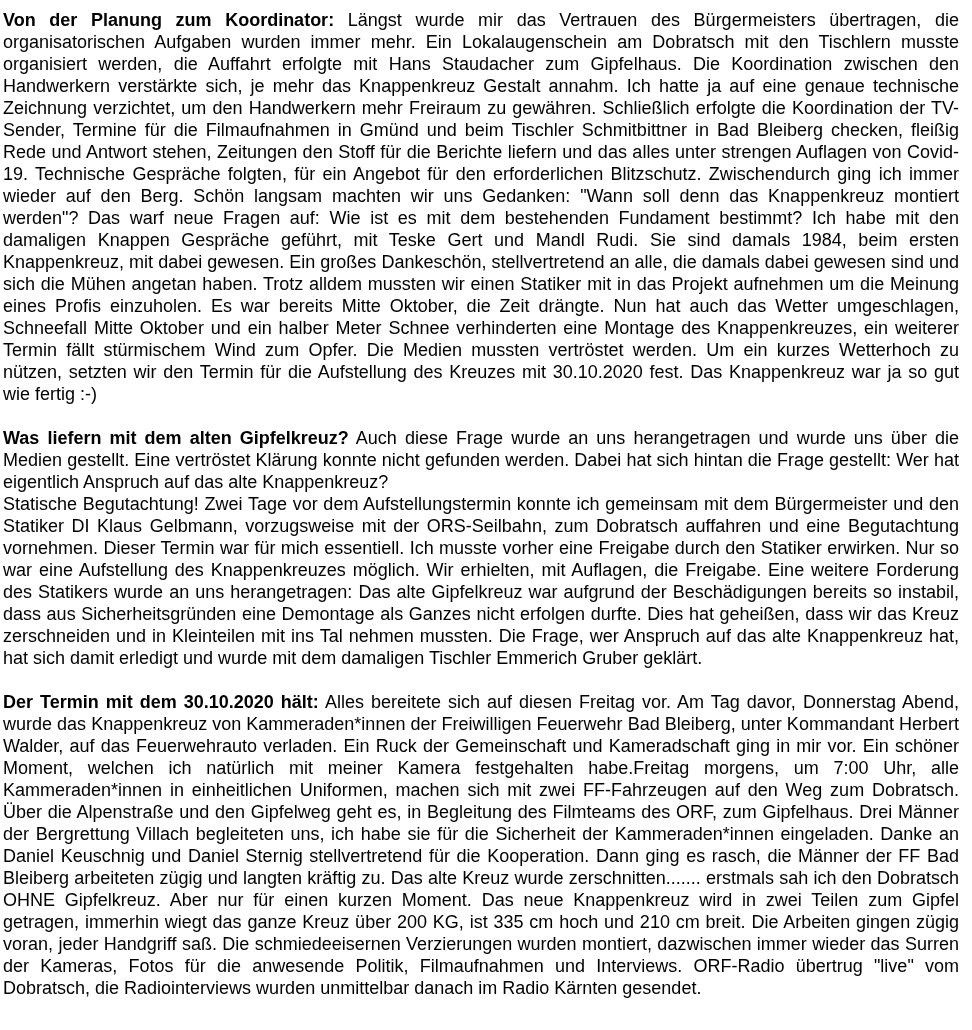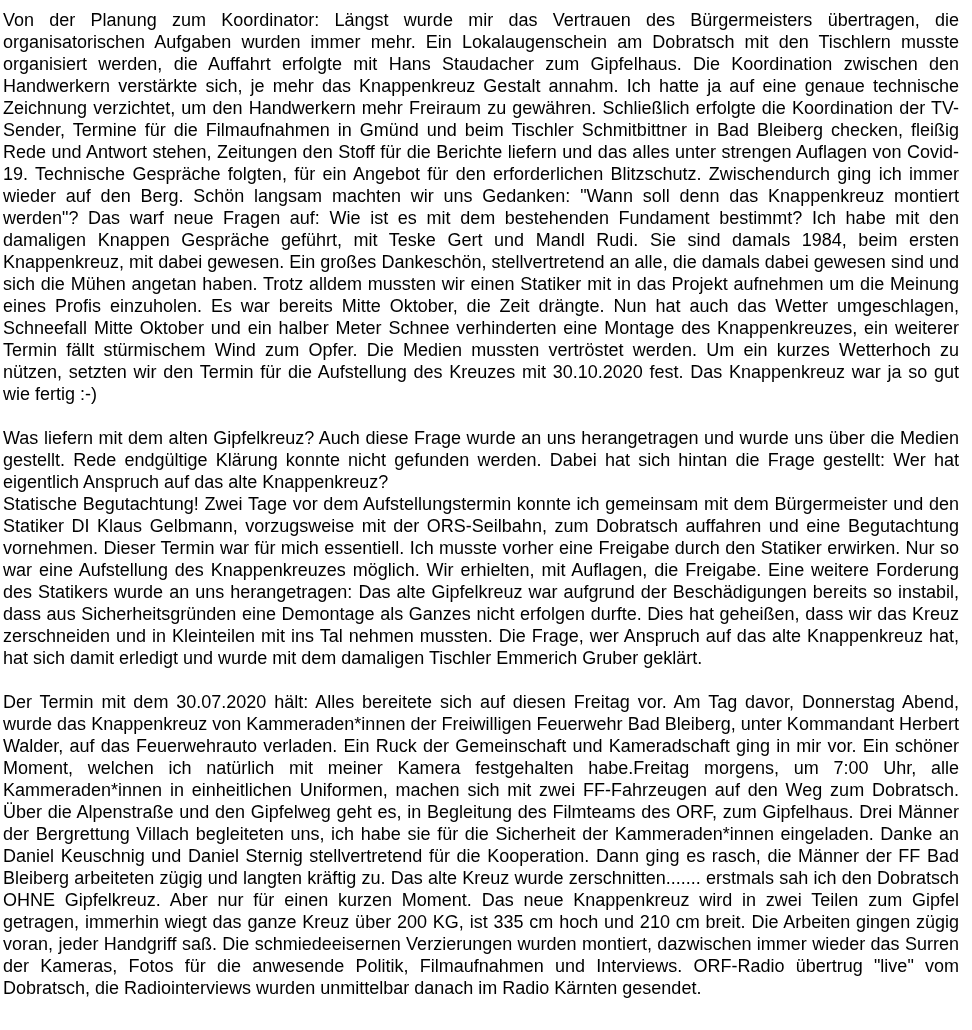--- a/index.html
+++ b/index.html
@@ -23,38 +23,38 @@
     color: #000000;
     text-align: justify;
   }
   .para {
     margin: 0 0 22px 0;
   }
   .para:last-child {
     margin-bottom: 0;
   }
   .lead {
-    font-weight: normal;
+    font-weight: bold;
   }
 </style>
 </head>
 <body>
 
 <div class="page">
 
   <p class="para">
     <b class="lead">Von der Planung zum Koordinator:</b>
     <span>Längst wurde mir das Vertrauen des Bürgermeisters übertragen, die organisatorischen Aufgaben wurden immer mehr. Ein Lokalaugenschein am Dobratsch mit den Tischlern musste organisiert werden, die Auffahrt erfolgte mit Hans Staudacher zum Gipfelhaus. Die Koordination zwischen den Handwerkern verstärkte sich, je mehr das Knappenkreuz Gestalt annahm. Ich hatte ja auf eine genaue technische Zeichnung verzichtet, um den Handwerkern mehr Freiraum zu gewähren. Schließlich erfolgte die Koordination der TV-Sender, Termine für die Filmaufnahmen in Gmünd und beim Tischler Schmitbittner in Bad Bleiberg checken, fleißig Rede und Antwort stehen, Zeitungen den Stoff für die Berichte liefern und das alles unter strengen Auflagen von Covid-19. Technische Gespräche folgten, für ein Angebot für den erforderlichen Blitzschutz. Zwischendurch ging ich immer wieder auf den Berg. Schön langsam machten wir uns Gedanken: "Wann soll denn das Knappenkreuz montiert werden"? Das warf neue Fragen auf: Wie ist es mit dem bestehenden Fundament bestimmt?  Ich habe mit den damaligen Knappen Gespräche geführt, mit Teske Gert und Mandl Rudi. Sie sind damals 1984, beim ersten Knappenkreuz, mit dabei gewesen. Ein großes Dankeschön, stellvertretend an alle, die damals dabei gewesen sind und sich die Mühen angetan haben. Trotz alldem mussten wir einen Statiker mit in das Projekt aufnehmen um die Meinung eines Profis einzuholen.  Es war bereits Mitte Oktober, die Zeit drängte. Nun hat auch das Wetter umgeschlagen, Schneefall Mitte Oktober und ein halber Meter Schnee verhinderten eine Montage des Knappenkreuzes, ein weiterer Termin fällt stürmischem Wind zum Opfer. Die Medien mussten vertröstet werden. Um ein kurzes Wetterhoch zu nützen, setzten wir den Termin für die Aufstellung des Kreuzes mit 30.10.2020 fest. Das Knappenkreuz war ja so gut wie fertig :-)</span>
   </p>
 
   <p class="para">
     <b class="lead">Was liefern mit dem alten Gipfelkreuz?</b>
-    <span>Auch diese Frage wurde an uns herangetragen und wurde uns über die Medien gestellt. Rede endgültige Klärung konnte nicht gefunden werden. Dabei hat sich hintan die Frage gestellt: Wer hat eigentlich Anspruch auf das alte Knappenkreuz?</span>
+    <span>Auch diese Frage wurde an uns herangetragen und wurde uns über die Medien gestellt. Eine vertröstet Klärung konnte nicht gefunden werden. Dabei hat sich hintan die Frage gestellt: Wer hat eigentlich Anspruch auf das alte Knappenkreuz?</span>
     <br>
     <span>Statische Begutachtung! Zwei Tage vor dem Aufstellungstermin konnte ich gemeinsam mit dem Bürgermeister und den Statiker DI Klaus Gelbmann, vorzugsweise mit der ORS-Seilbahn, zum Dobratsch auffahren und eine Begutachtung vornehmen. Dieser Termin war für mich essentiell. Ich musste vorher eine Freigabe durch den Statiker erwirken. Nur so war eine Aufstellung des Knappenkreuzes möglich. Wir erhielten, mit Auflagen, die Freigabe. Eine weitere Forderung des Statikers wurde an uns herangetragen: Das alte Gipfelkreuz war aufgrund der Beschädigungen bereits so instabil, dass aus Sicherheitsgründen eine Demontage als Ganzes nicht erfolgen durfte. Dies hat geheißen, dass wir das Kreuz zerschneiden und in Kleinteilen mit ins Tal nehmen mussten. Die Frage, wer Anspruch auf das alte Knappenkreuz hat, hat sich damit erledigt und wurde mit dem damaligen Tischler Emmerich Gruber geklärt.</span>
   </p>
 
   <p class="para">
-    <b class="lead">Der Termin mit dem 30.07.2020 hält:</b>
+    <b class="lead">Der Termin mit dem 30.10.2020 hält:</b>
     <span>Alles bereitete sich auf diesen Freitag vor. Am Tag davor, Donnerstag Abend, wurde das Knappenkreuz von Kammeraden*innen der Freiwilligen Feuerwehr Bad Bleiberg, unter Kommandant Herbert Walder, auf das Feuerwehrauto verladen. Ein Ruck der Gemeinschaft und Kameradschaft ging in mir vor. Ein schöner Moment, welchen ich natürlich mit meiner Kamera festgehalten habe.Freitag morgens, um 7:00 Uhr, alle Kammeraden*innen in einheitlichen Uniformen, machen sich mit zwei FF-Fahrzeugen auf den Weg zum Dobratsch. Über die Alpenstraße und den Gipfelweg geht es, in Begleitung des Filmteams des ORF, zum Gipfelhaus. Drei Männer der Bergrettung Villach begleiteten uns, ich habe sie für die Sicherheit der Kammeraden*innen eingeladen. Danke an Daniel Keuschnig und Daniel Sternig stellvertretend für die Kooperation. Dann ging es rasch, die Männer der FF Bad Bleiberg arbeiteten zügig und langten kräftig zu. Das alte Kreuz wurde zerschnitten....... erstmals sah ich den Dobratsch OHNE Gipfelkreuz. Aber nur für einen kurzen Moment. Das neue Knappenkreuz wird in zwei Teilen zum Gipfel getragen, immerhin wiegt das ganze Kreuz über 200 KG, ist 335 cm hoch und 210 cm breit. Die Arbeiten gingen zügig voran, jeder Handgriff saß. Die schmiedeeisernen Verzierungen wurden montiert, dazwischen immer wieder das Surren der Kameras, Fotos für die anwesende Politik, Filmaufnahmen und Interviews. ORF-Radio übertrug "live" vom Dobratsch, die Radiointerviews wurden unmittelbar danach im Radio Kärnten gesendet.</span>
   </p>
 
 </div>
 
 </body></html>

